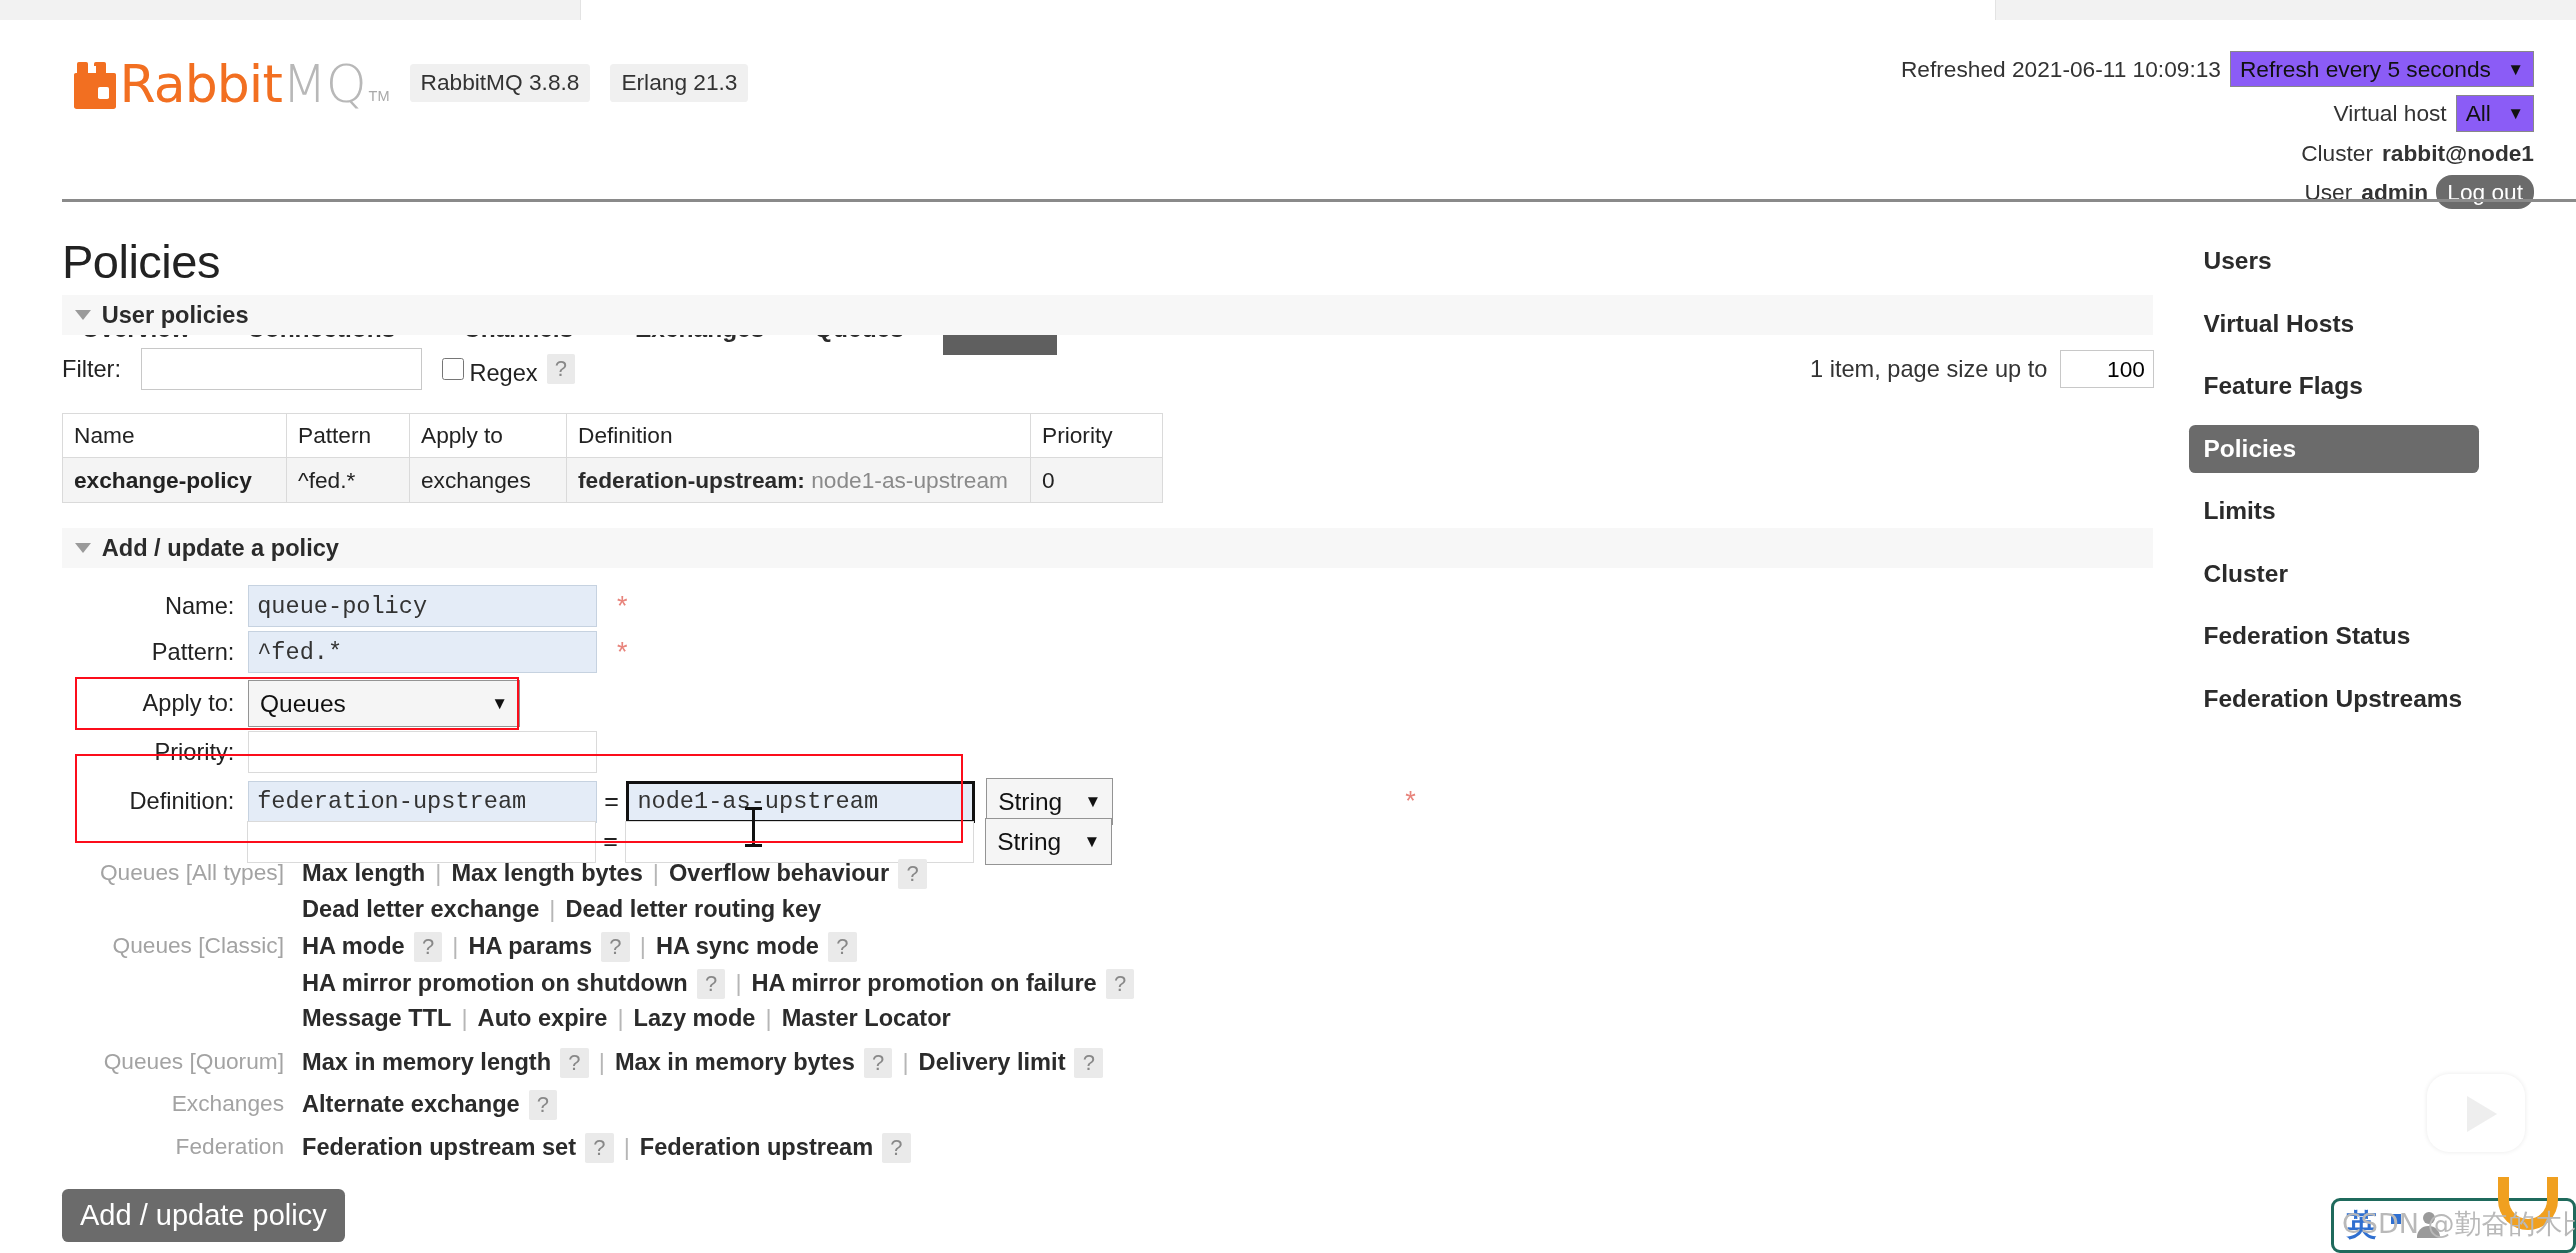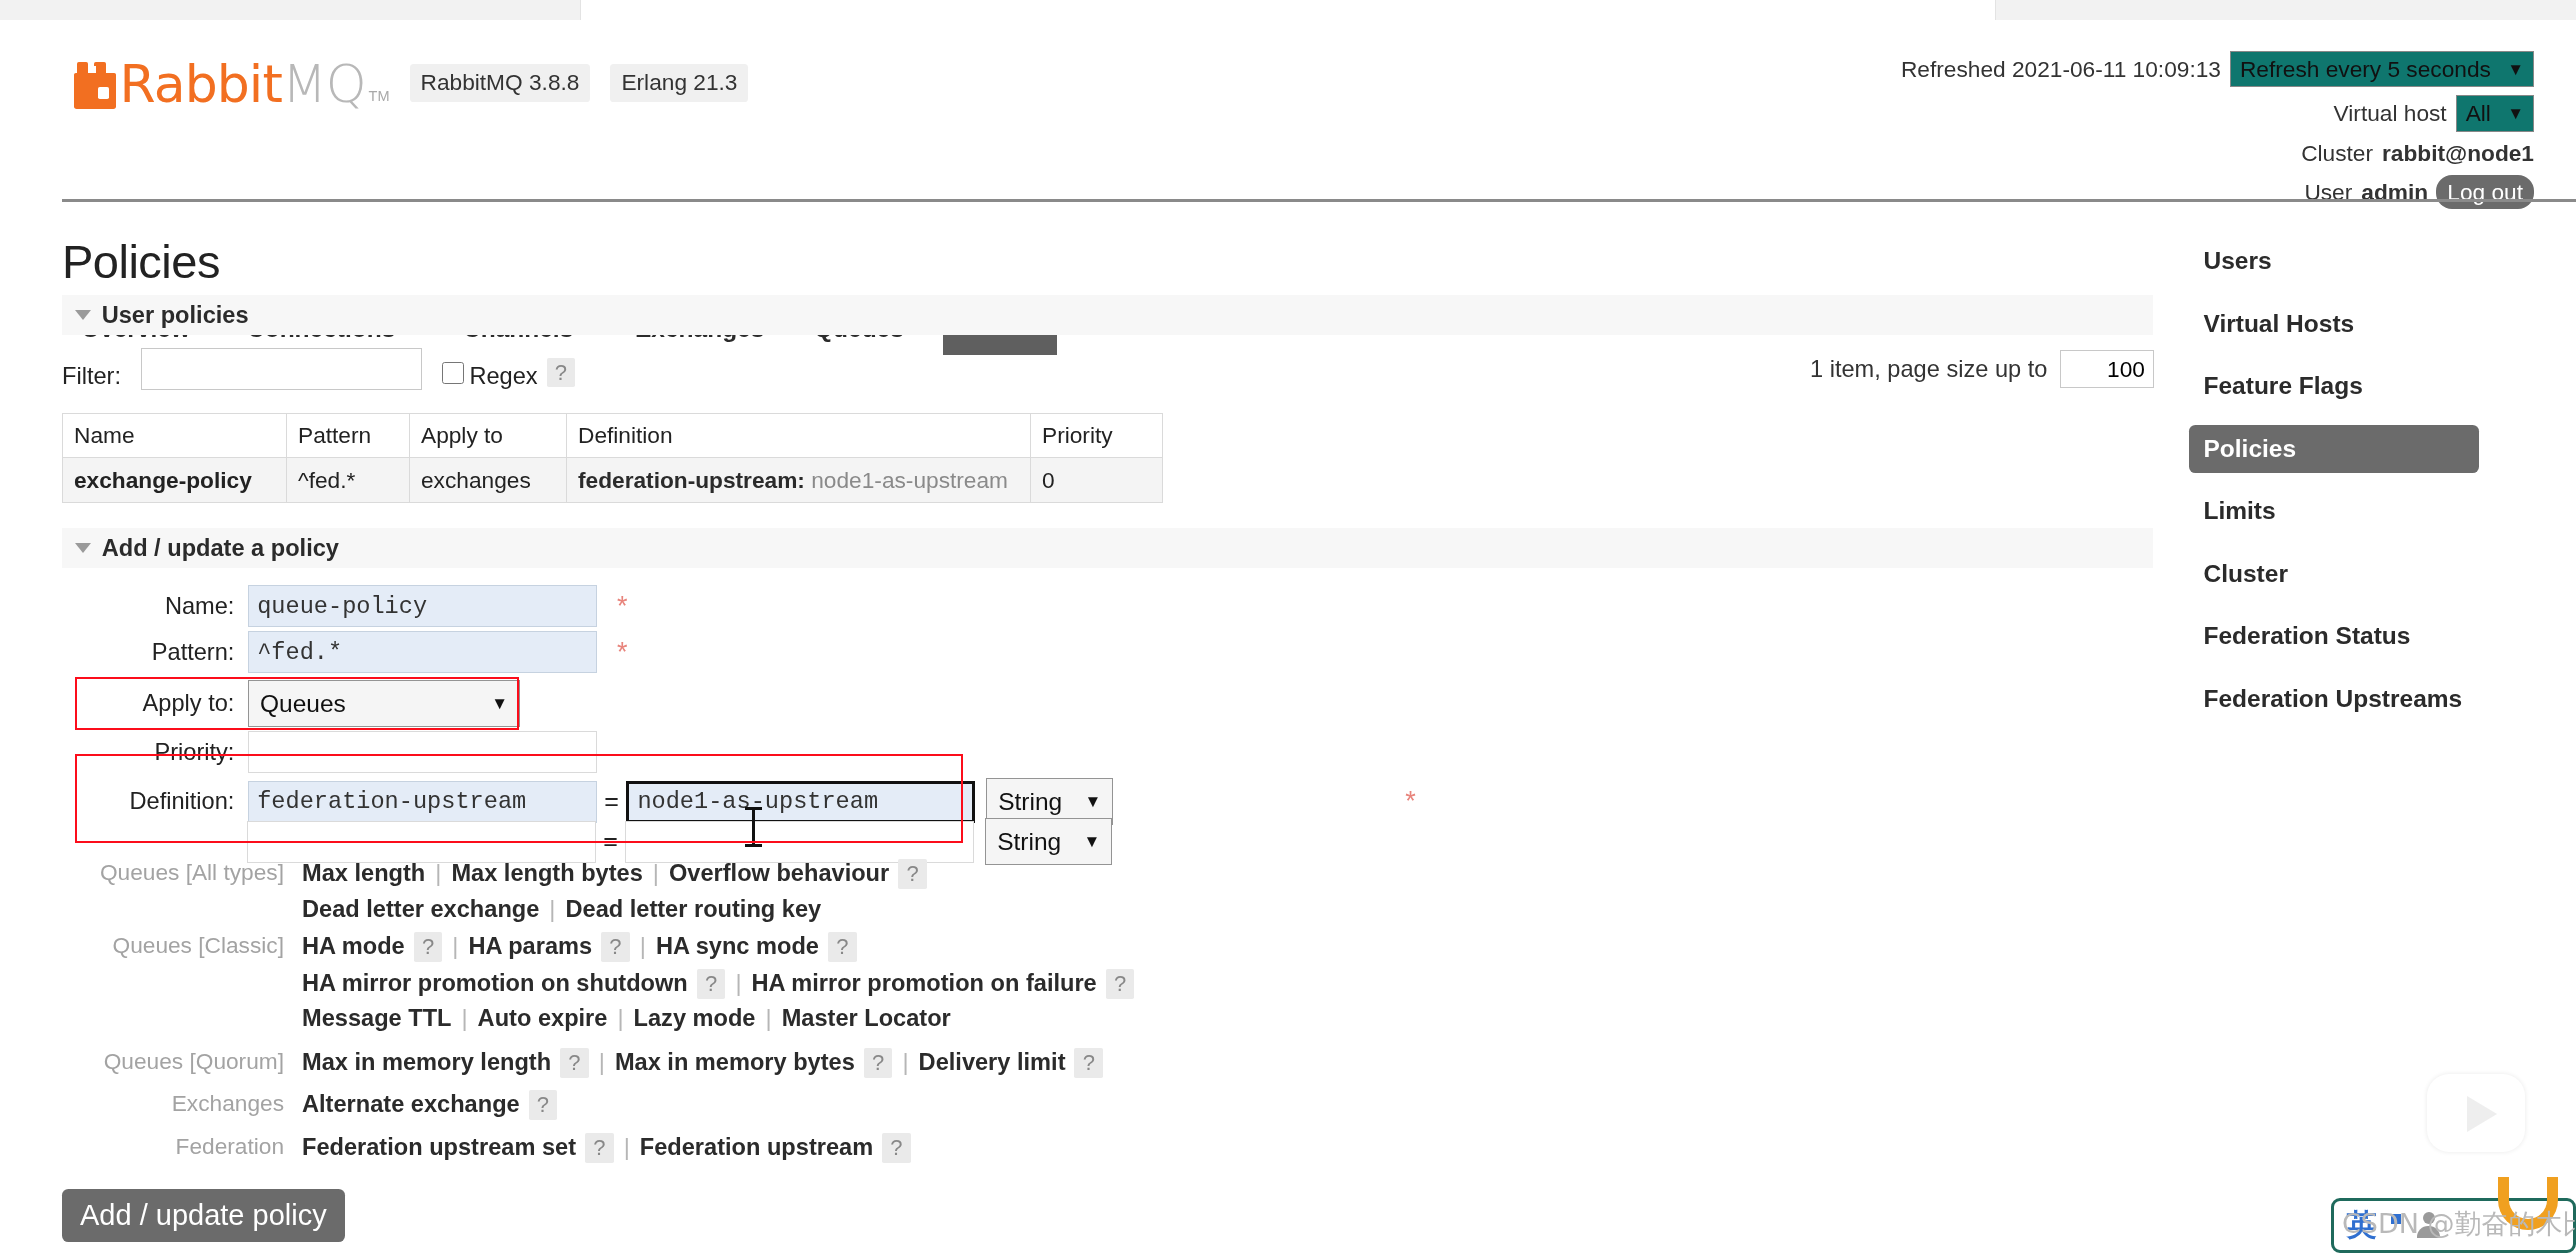--- a/index.html
+++ b/index.html
@@ -26,41 +26,41 @@
   .lg-eye{position:absolute;left:23.6px;top:25px;width:11.8px;height:11.8px;background:#fff;border-radius:1.8px;}
   #logo-rabbit{font-family:"DejaVu Sans", sans-serif;font-size:52px;font-weight:400;color:#f26f21;letter-spacing:-0.9px;line-height:49px;}
   #logo-mq{font-family:"DejaVu Sans", sans-serif;font-size:52px;font-weight:300;color:#b8b8b8;letter-spacing:-0.9px;line-height:49px;}
   #logo-tm{font-size:14.5px;color:#a9a9a9;padding-left:2.7px;padding-bottom:5.4px;}
   .vpill{display:inline-block;background:#f0f0f0;border-radius:3.6px;padding:5.4px 11px;font-size:22.7px;color:#333;margin-left:20px;position:relative;top:-7.3px;}
 
   
   #hdr-right{position:absolute;right:42px;top:31px;text-align:right;font-size:22.7px;color:#333;}
   .hdr-line{display:flex;align-items:center;justify-content:flex-end;margin-bottom:8.2px;white-space:nowrap;}
   .hdr-txt{margin-right:9px;text-align:right;}
-  .sel-box{border:0.9px solid #888;background:#0f766e;font-size:22.7px;color:#111;padding:3.6px 9px;display:flex;align-items:center;
+  .sel-box{border:0.9px solid #888;background:#8b5cf6;font-size:22.7px;color:#111;padding:3.6px 9px;display:flex;align-items:center;
            font-family:"Liberation Sans", sans-serif;}
   .sel-box .cv{margin-right:16.3px;}
   .caret{font-size:17px;color:#111;line-height:1;}
   .bold{font-weight:bold;}
   .btn-grey{background:#6b6b6b;color:#fff;border-radius:16px;padding:3.6px 11px;font-size:22.7px;margin-left:8.2px;}
 
   
   #navbar{position:absolute;left:0;top:148px;width:2576px;height:53px;}
   #navline{position:absolute;left:62px;top:199px;width:2514px;height:2.7px;background:#8a8a8a;}
   .tab{position:absolute;top:157px;font-size:24.5px;font-weight:bold;color:#2b2b2b;padding:10px 19px;}
   .tab.active{background:#5f5f5f;color:#fff;border-radius:6.3px 6.3px 0 0;top:152px;padding:12.7px 19px 14.5px;}
   #page-title{position:absolute;left:62px;top:234px;font-size:47px;font-weight:400;color:#222;letter-spacing:-0.5px;}
 
   .section-head{position:absolute;left:62px;width:2091px;height:40px;background:#f7f7f7;display:flex;align-items:center;}
   .sh-caret{width:0;height:0;border-left:8.2px solid transparent;border-right:8.2px solid transparent;border-top:10px solid #9a9a9a;margin-left:12.7px;margin-right:11px;}
   .sh-label{font-size:23.6px;font-weight:bold;color:#2b2b2b;}
 
   
   .lbl{font-size:23.6px;color:#222;}
-  #filter-row{position:absolute;left:62px;top:348px;display:flex;align-items:flex-end;}
+  #filter-row{position:absolute;left:62px;top:348px;display:flex;align-items:center;}
   #filter-input{width:281px;height:42px;border:0.9px solid #c8c8c8;background:#fff;margin-left:20px;font-size:22.7px;padding:0 7.3px;box-sizing:border-box;
                 font-family:"Liberation Sans", sans-serif;}
   #regex-wrap{display:flex;align-items:center;margin-left:20px;}
   .cbx{width:20px;height:20px;border:0.9px solid #767676;border-radius:2.7px;background:#fff;display:inline-block;}
   #regex-label{font-size:23.6px;margin-left:5.4px;margin-top:8px;}
   .qmark{display:inline-block;background:#eaeaea;color:#888;font-size:22px;padding:1.8px 8.2px;margin-left:9px;border-radius:1.8px;}
 
   #pagesize-row{position:absolute;left:1810px;top:350px;display:flex;align-items:center;font-size:23.6px;color:#333;}
   #pagesize-input{width:94px;height:38px;border:0.9px solid #c8c8c8;background:#fff;margin-left:12.7px;font-size:22.7px;text-align:right;padding-right:8.2px;box-sizing:border-box;
                   font-family:"Liberation Sans", sans-serif;}

